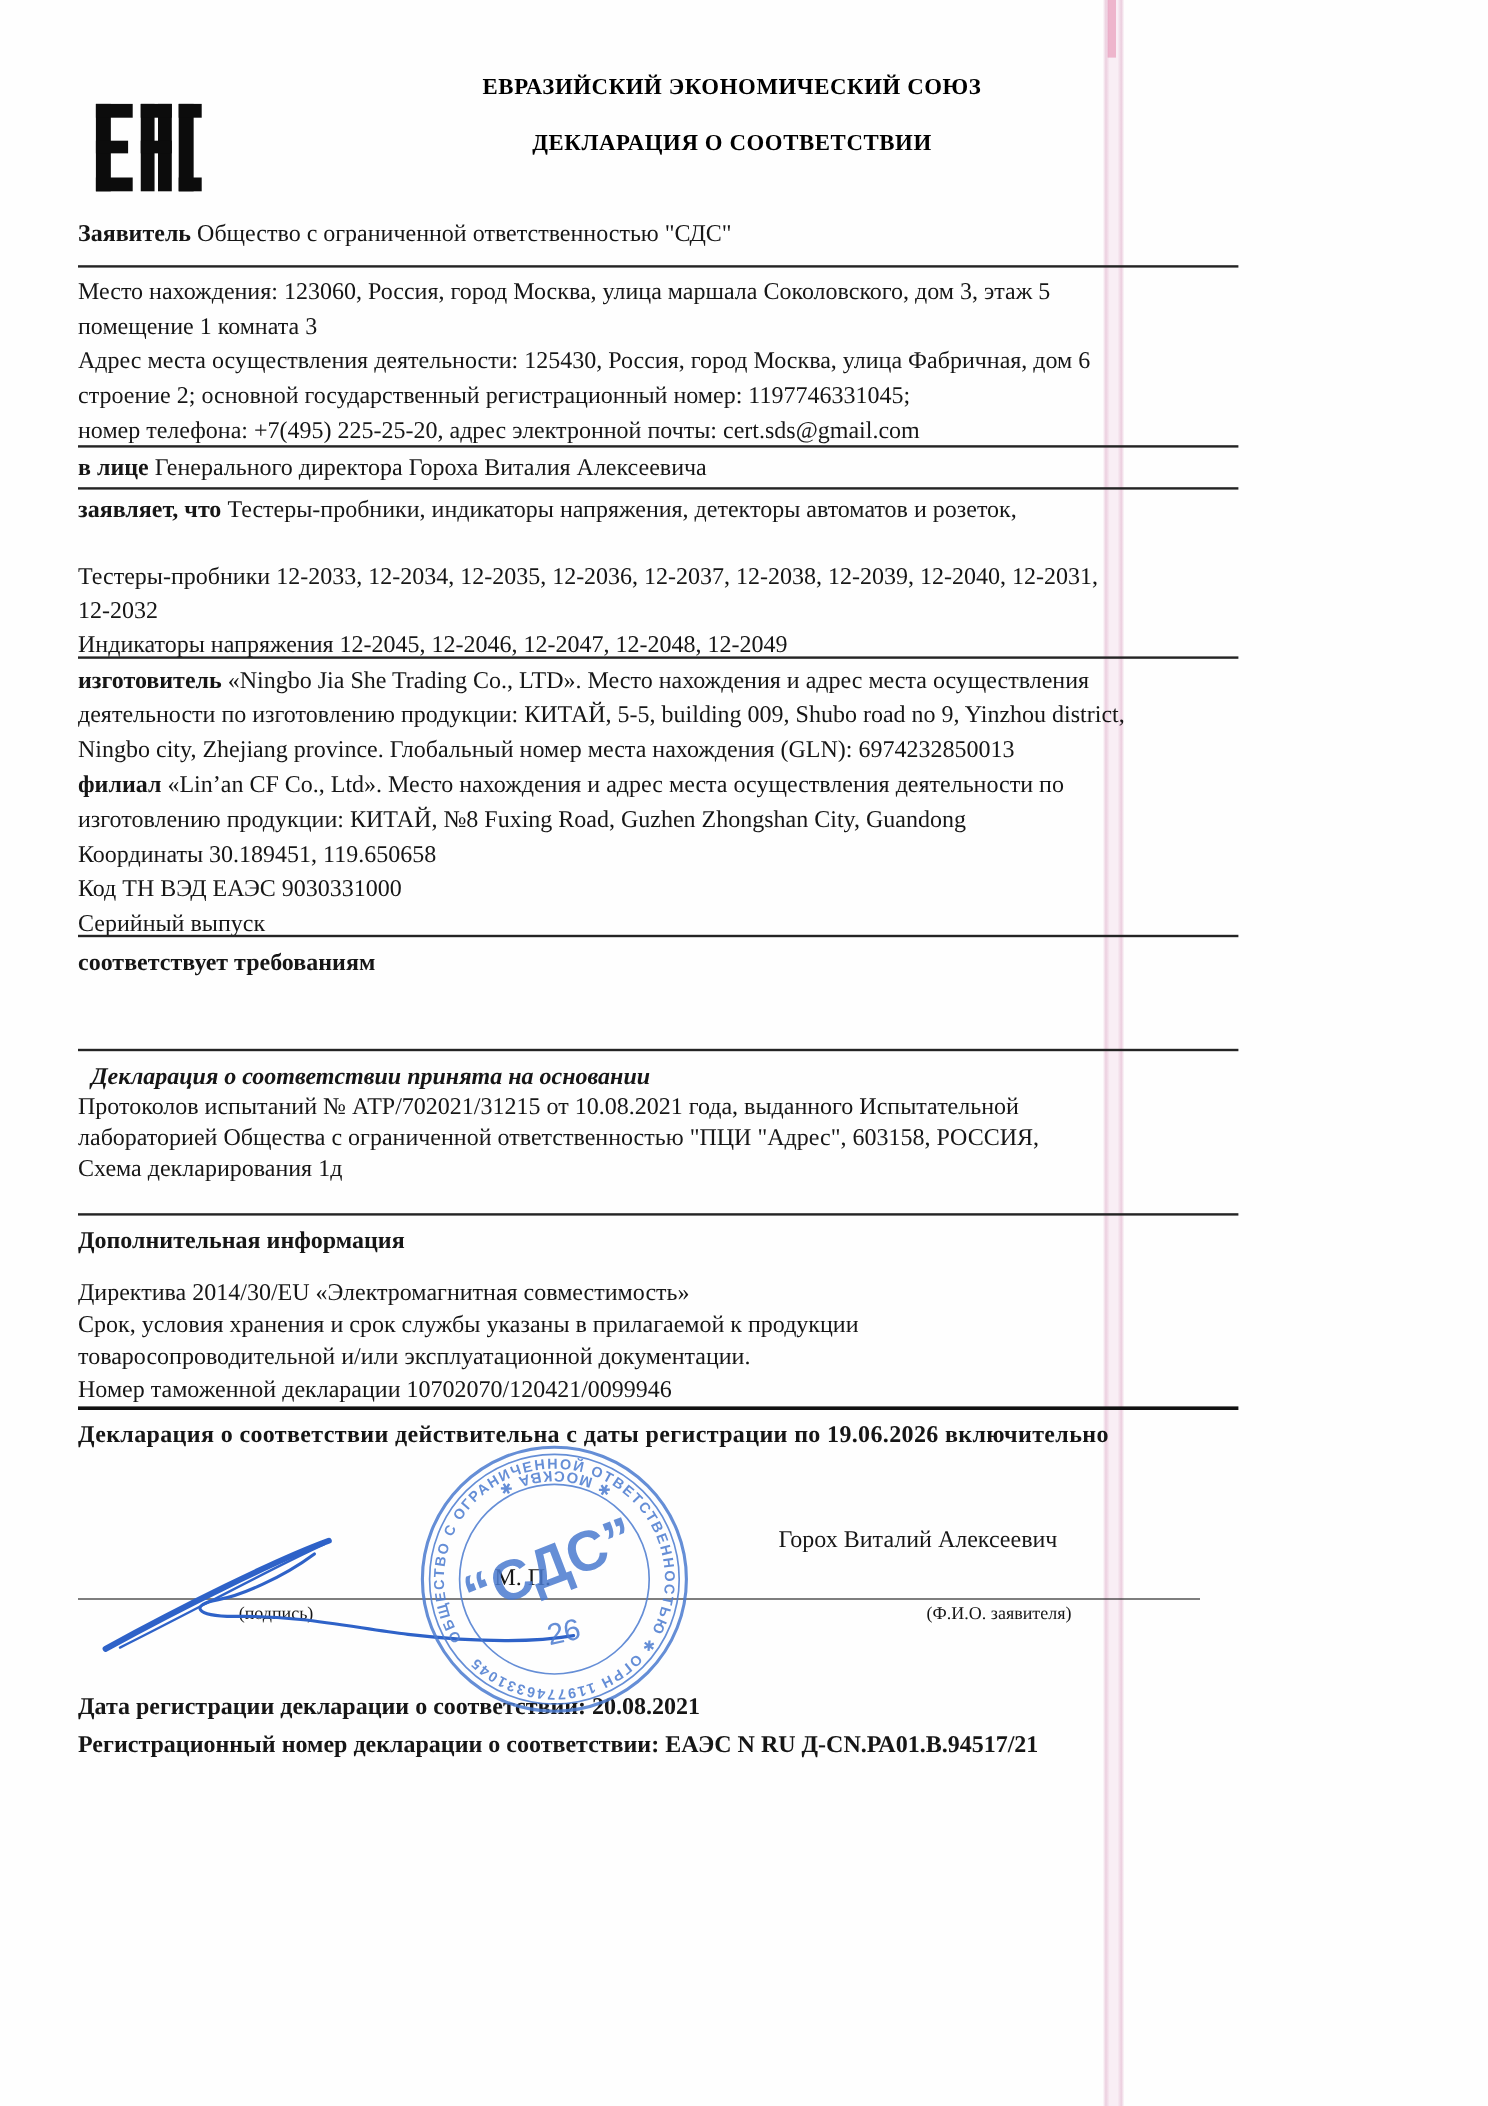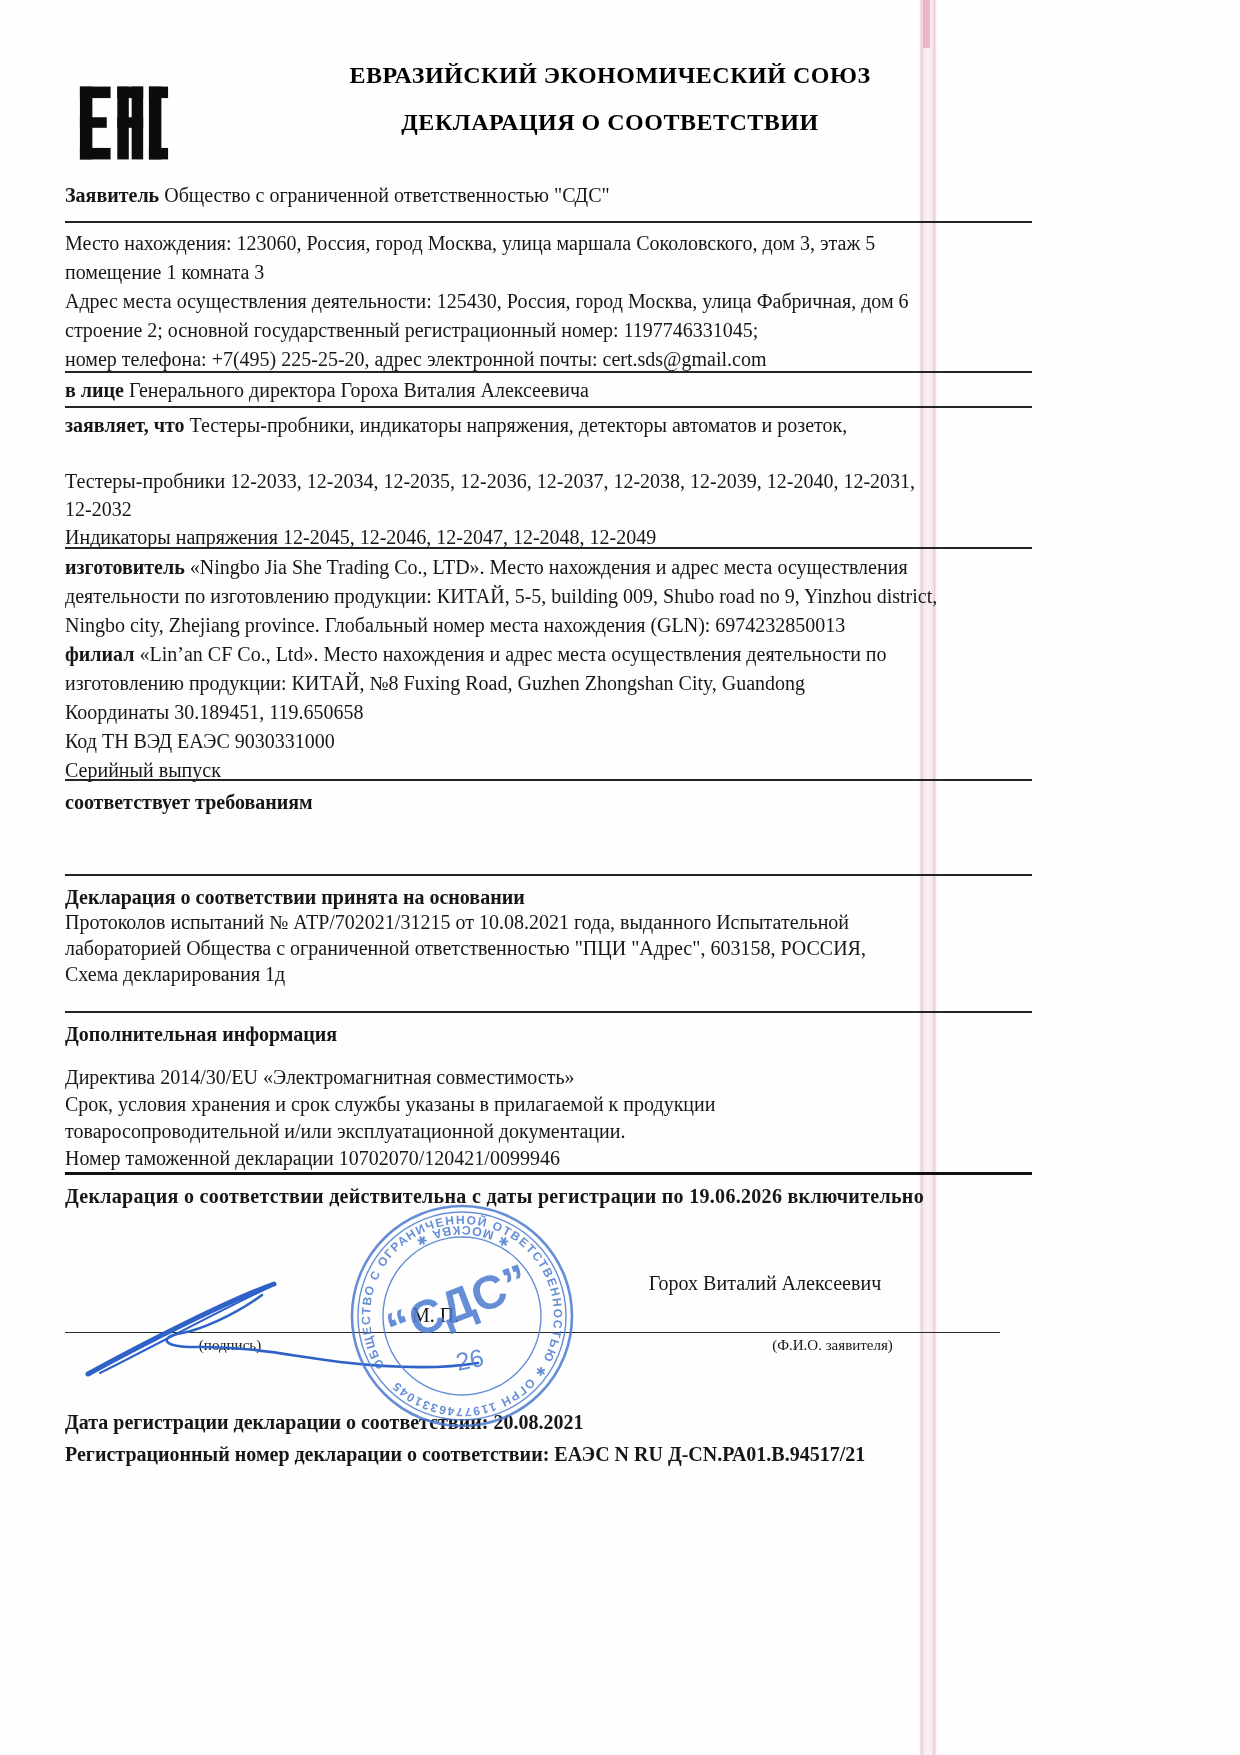--- a/index.html
+++ b/index.html
@@ -5,21 +5,21 @@
   html,body{margin:0;padding:0;background:#ffffff;}
   body{width:1240px;height:1755px;position:relative;overflow:hidden;
        font-family:"Liberation Serif","DejaVu Serif",serif;color:#161616;}
   .page{position:absolute;inset:0;background:#fefefe;}
   .abs{position:absolute;}
   .ln{font-size:20px;line-height:29px;white-space:pre;}
   .b{font-weight:bold;}
   .rule{position:absolute;left:65px;width:967px;height:2px;background:#242424;}
   .rule.thick{height:3px;background:#111;}
   .title{position:absolute;left:110px;width:1000px;text-align:center;
-         font-weight:bold;font-size:24px;letter-spacing:.5px;color:#000;}
+         font-weight:bold;font-size:19px;letter-spacing:.5px;color:#000;}
   .heading{font-weight:bold;font-size:20px;}
   .small-label{font-size:15px;text-align:center;}
   .stripe{position:absolute;top:0;height:1755px;left:919px;width:18px;
     background:linear-gradient(90deg,rgba(238,207,223,0) 0%,#eccfdf 14%,#f9eef5 32%,#f9eef5 68%,#eccfdf 86%,rgba(238,207,223,0) 100%);}
   .stripe-top{position:absolute;left:923px;top:0;width:7px;height:48px;background:rgba(224,110,156,.45);}
   svg text{font-family:"Liberation Sans","DejaVu Sans",sans-serif;}
 </style>
 </head>
 <body>
 
@@ -80,21 +80,21 @@
     <div class="ln">изготовлению продукции: КИТАЙ, №8 Fuxing Road, Guzhen Zhongshan City, Guandong</div>
     <div class="ln">Координаты 30.189451, 119.650658</div>
     <div class="ln">Код ТН ВЭД ЕАЭС 9030331000</div>
     <div class="ln">Серийный выпуск</div>
   </div>
   <div class="rule" style="top:779px;"></div>
 
   <div class="abs ln heading" style="left:65px;top:788px;">соответствует требованиям</div>
   <div class="rule" style="top:874px;"></div>
 
-  <div class="abs ln heading" style="left:65px;top:883px;">Декларация о соответствии принята на основании</div>
+  <div class="abs ln heading" style="left:76px;top:883px;font-style:italic;">Декларация о соответствии принята на основании</div>
   <div class="abs" style="left:65px;top:909px;">
     <div class="ln" style="line-height:26px;">Протоколов испытаний № АТР/702021/31215 от 10.08.2021 года, выданного Испытательной</div>
     <div class="ln" style="line-height:26px;">лабораторией Общества с ограниченной ответственностью "ПЦИ "Адрес", 603158, РОССИЯ,</div>
     <div class="ln" style="line-height:26px;">Схема декларирования 1д</div>
   </div>
   <div class="rule" style="top:1011px;"></div>
 
   <div class="abs ln heading" style="left:65px;top:1020px;">Дополнительная информация</div>
   <div class="abs" style="left:65px;top:1064px;">
     <div class="ln" style="line-height:27px;">Директива 2014/30/EU «Электромагнитная совместимость»</div>

